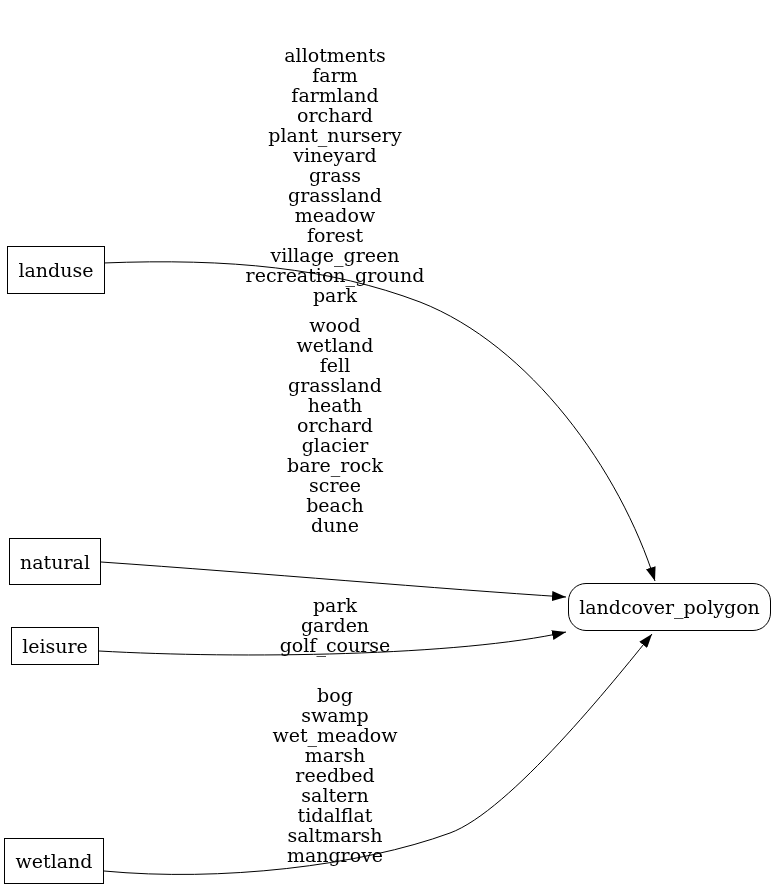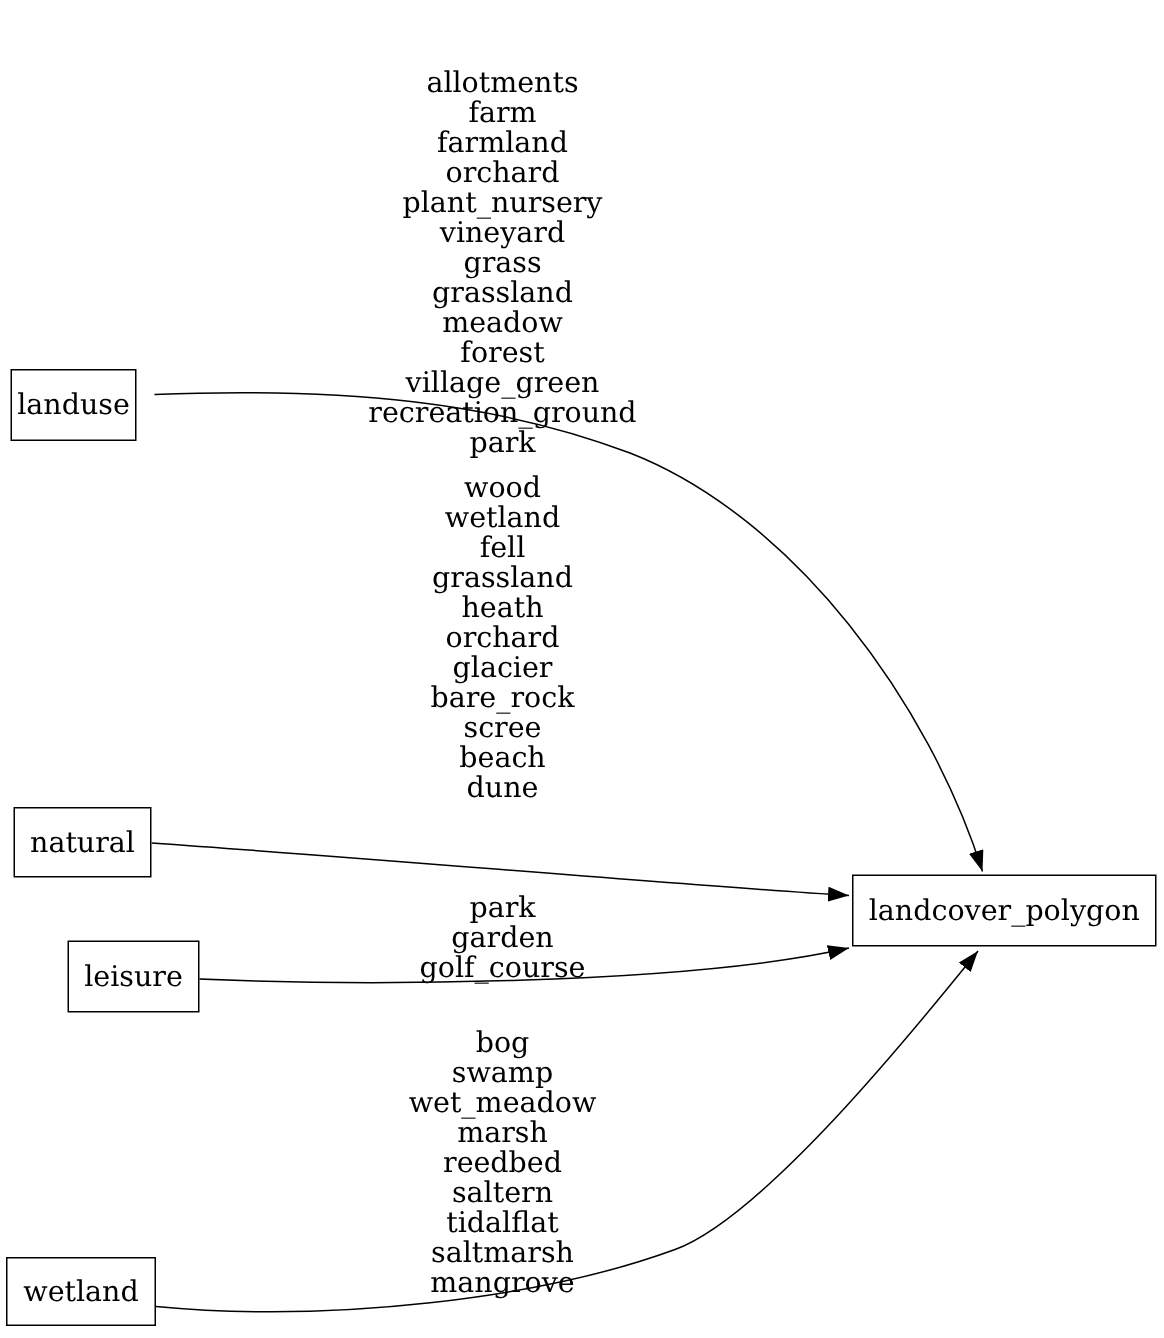--- a/index.html
+++ b/index.html
@@ -32,25 +32,25 @@
     position: absolute;
     box-sizing: border-box;
     border: 1px solid #000000;
     background: #ffffff;
     display: flex;
     align-items: center;
     justify-content: center;
     font-size: 19px;
     white-space: nowrap;
   }
-  .node-landuse   { left: 7px;   top: 246px; width: 84px;  height: 48px; }
+  .node-landuse   { left: 7px;   top: 246px; width: 98px;  height: 48px; }
   .node-natural   { left: 9px;   top: 538px; width: 92px;  height: 47px; }
-  .node-leisure   { left: 11px;  top: 627px; width: 88px;  height: 48px; margin-left: 34px; }
+  .node-leisure   { left: 11px;  top: 627px; width: 88px;  height: 38px; }
   .node-wetland   { left: 4px;   top: 838px; width: 100px; height: 46px; }
-  .node-landcover { left: 568px; top: 583px; width: 203px; height: 48px; }
+  .node-landcover { left: 568px; top: 583px; width: 203px; height: 48px; border-radius: 18px; }
   .edge-label {
     position: absolute;
     left: 225px;
     width: 220px;
     text-align: center;
     font-size: 19px;
     line-height: 20px;
     white-space: nowrap;
   }
   .label-landuse { top: 5px; margin-top: 40px;   }

